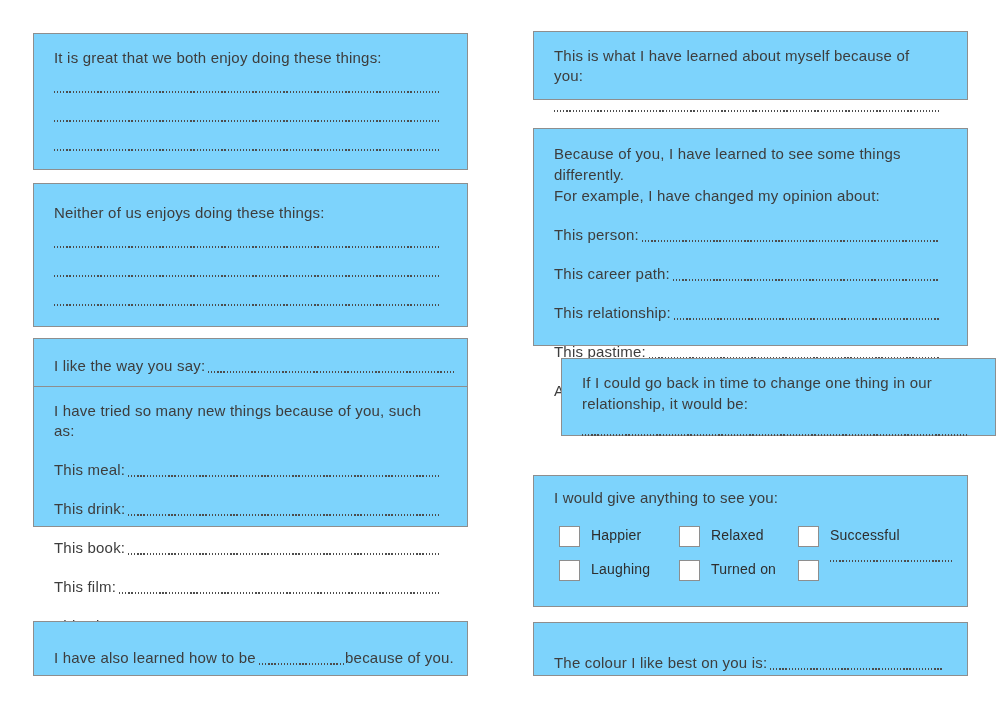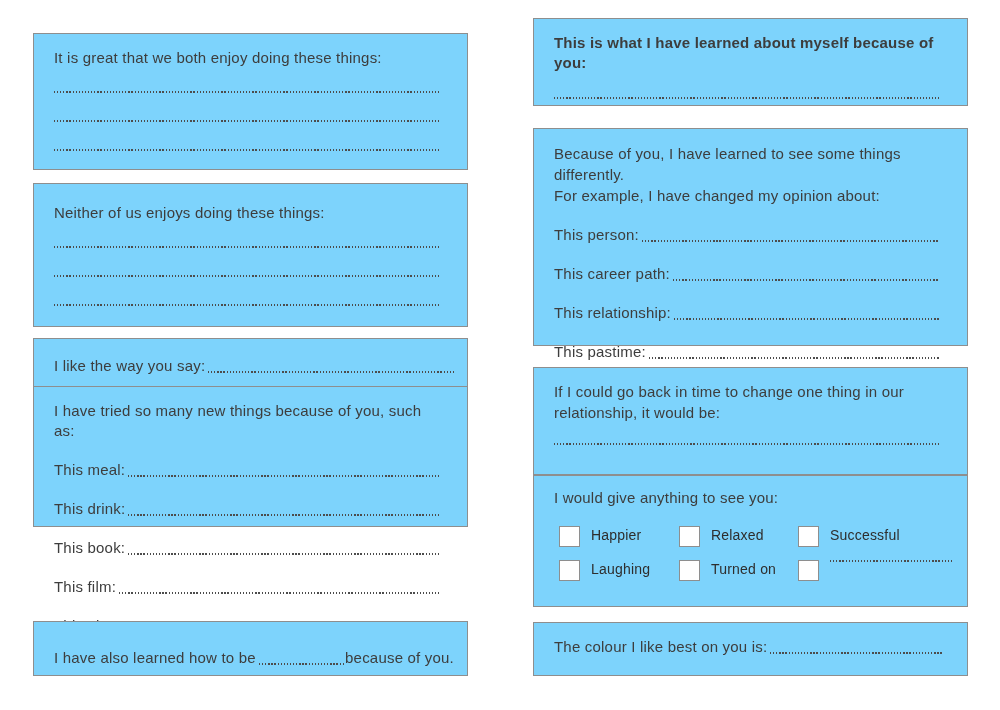--- a/index.html
+++ b/index.html
@@ -25,23 +25,23 @@
   }
   .col-left  { left: 33px;  width: 435px; }
   .col-right { left: 533px; width: 435px; }
 
   .b-l1 { top: 33px;  height: 137px; }
   .b-l2 { top: 183px; height: 144px; padding-top: 19px; }
   .b-l3 { top: 338px; height: 58px;  padding-top: 17px; padding-right: 13px; }
   .b-l4 { top: 386px; height: 141px; }
   .b-l5 { top: 621px; height: 55px;  padding-right: 13px; }
 
-  .b-r1 { top: 18px;  height: 88px; font-weight: bold; }
+  .b-r1 { top: 31px;  height: 69px; }
   .b-r2 { top: 128px; height: 218px; }
-  .b-r3 { top: 367px; height: 108px; padding-top: 13px; }
+  .b-r3 { top: 358px; height: 78px; padding-top: 13px; margin-left: 28px; }
   .b-r4 { top: 475px; height: 132px; padding: 12px 12px 0 20px; }
   .b-r5 { top: 622px; height: 54px;  padding-right: 25px; }
 
   .prompt {
     font-size: 15px;
     line-height: 20px;
     letter-spacing: 0.2px;
     color: #3d3d3d;
   }
   .prompt-wrap { line-height: 21px; }
@@ -238,19 +238,19 @@
         <span class="option-label">Turned on</span>
       </div>
       <div class="option-cell">
         <span class="checkbox"></span>
         <span class="dots"></span>
       </div>
     </div>
   </div>
 
   <div class="box col-right b-r5">
-    <div class="field-row" style="margin-top:0">
+    <div class="field-row" style="margin-top:16px">
       <span class="field-label">The colour I like best on you is:</span>
       <span class="dots"></span>
     </div>
   </div>
 
 </div>
 
 </body></html>

